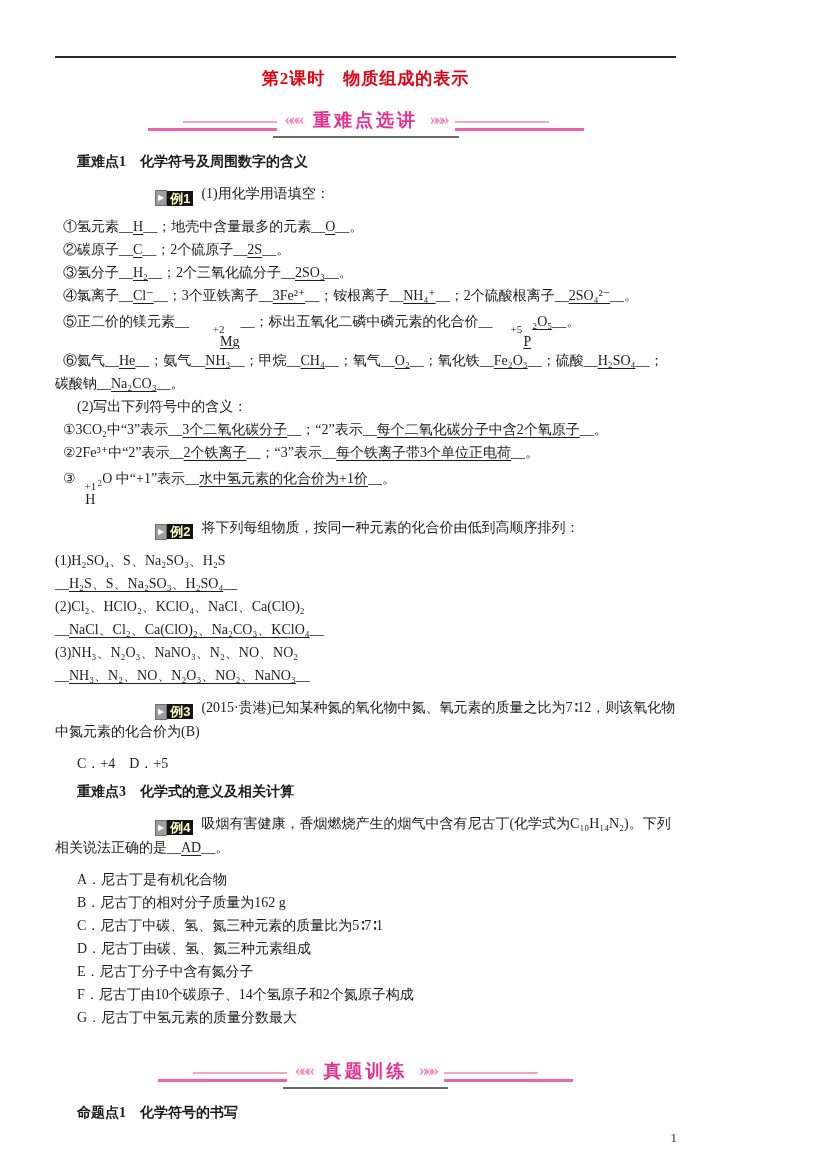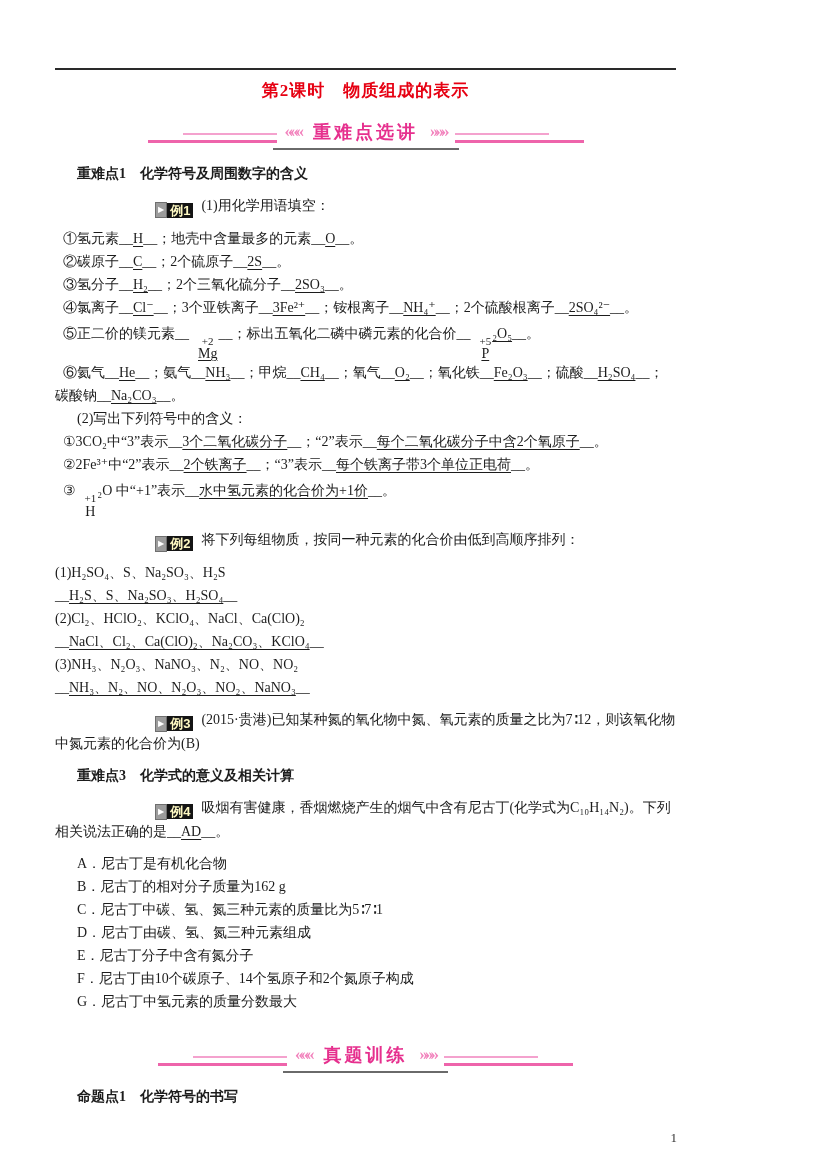--- a/index.html
+++ b/index.html
@@ -1,18 +1,18 @@
 <!DOCTYPE html>
 <html><head>
 <meta charset="utf-8">
 <style>
   html,body{margin:0;padding:0;background:#fff;}
   .page{
     width:731px;height:1170px;box-sizing:border-box;
-    padding:12px 55px;position:relative;overflow:hidden;
+    padding:0 55px;position:relative;overflow:hidden;
     font-family:"Liberation Serif","DejaVu Serif",serif;
     font-size:14px;color:#1c1c1c;background:#fff;
   }
   .top-rule{margin-top:56px;border-top:2px solid #2a2a2a;height:0;}
   .doc-title{
     text-align:center;font-size:17px;font-weight:bold;color:#e60012;
     margin:9px 0 2px;letter-spacing:1px;
   }
   
   .banner{display:flex;align-items:flex-end;justify-content:center;margin:18px 0 12px;}
@@ -35,21 +35,21 @@
   
   .ex-badge{display:inline-flex;align-items:center;text-indent:0;vertical-align:-2px;margin-right:8px;}
   .ex-arrow{background:#9c9c9c;color:#fff;font-size:8px;line-height:12px;padding:1px 2px;border:1px solid #6f6f6f;}
   .ex-label{background:#141414;color:#fef9c3;font-weight:bold;padding:0 3px;line-height:15px;font-size:13px;font-family:"Liberation Sans",sans-serif;}
   
   .ans{text-decoration:underline;text-underline-offset:3px;}
   .us{letter-spacing:0;}
   
   .val{display:inline-flex;flex-direction:column;align-items:center;line-height:1.02;vertical-align:-7px;margin:0 1px;}
   .val .vt{font-size:11px;}
-  .val .vb.ans{text-underline-offset:2px;}
+  .val .vb.ans{text-underline-offset:2px;margin-left:22px;}
   .page-num{position:absolute;right:54px;bottom:24px;font-size:13px;color:#333;}
 </style>
 </head>
 <body>
 
 <div class="page">
   <div class="top-rule"></div>
 
   <div class="doc-title">第2课时　物质组成的表示</div>
 
@@ -106,20 +106,21 @@
   <p class="flush"><span class="us">__</span><span class="ans">NaCl、Cl₂、Ca(ClO)₂、Na₂CO₃、KClO₄</span><span class="us">__</span></p>
   <p class="flush">(3)NH₃、N₂O₃、NaNO₃、N₂、NO、NO₂</p>
   <p class="flush"><span class="us">__</span><span class="ans">NH₃、N₂、NO、N₂O₃、NO₂、NaNO₃</span><span class="us">__</span></p>
 
   <p class="example">
     <span class="ex-badge">
         <span class="ex-arrow">▶</span>
         <span class="ex-label">例3</span>
       </span><span><span>(2015·贵港)已知某种氮的氧化物中氮、氧元素的质量之比为7∶12，则该氧化物中氮元素的化合价为(B)</span></span>
   </p>
+  <p class="ind2">C．+4　D．+5</p>
 
   <p class="head">重难点3　化学式的意义及相关计算</p>
 
   <p class="example">
     <span class="ex-badge">
         <span class="ex-arrow">▶</span>
         <span class="ex-label">例4</span>
       </span><span><span>吸烟有害健康，香烟燃烧产生的烟气中含有尼古丁(化学式为C₁₀H₁₄N₂)。下列相关说法正确的是</span><span class="us">__</span><span class="ans">AD</span><span class="us">__</span><span>。</span></span>
   </p>
   <p class="ind2">A．尼古丁是有机化合物</p>

